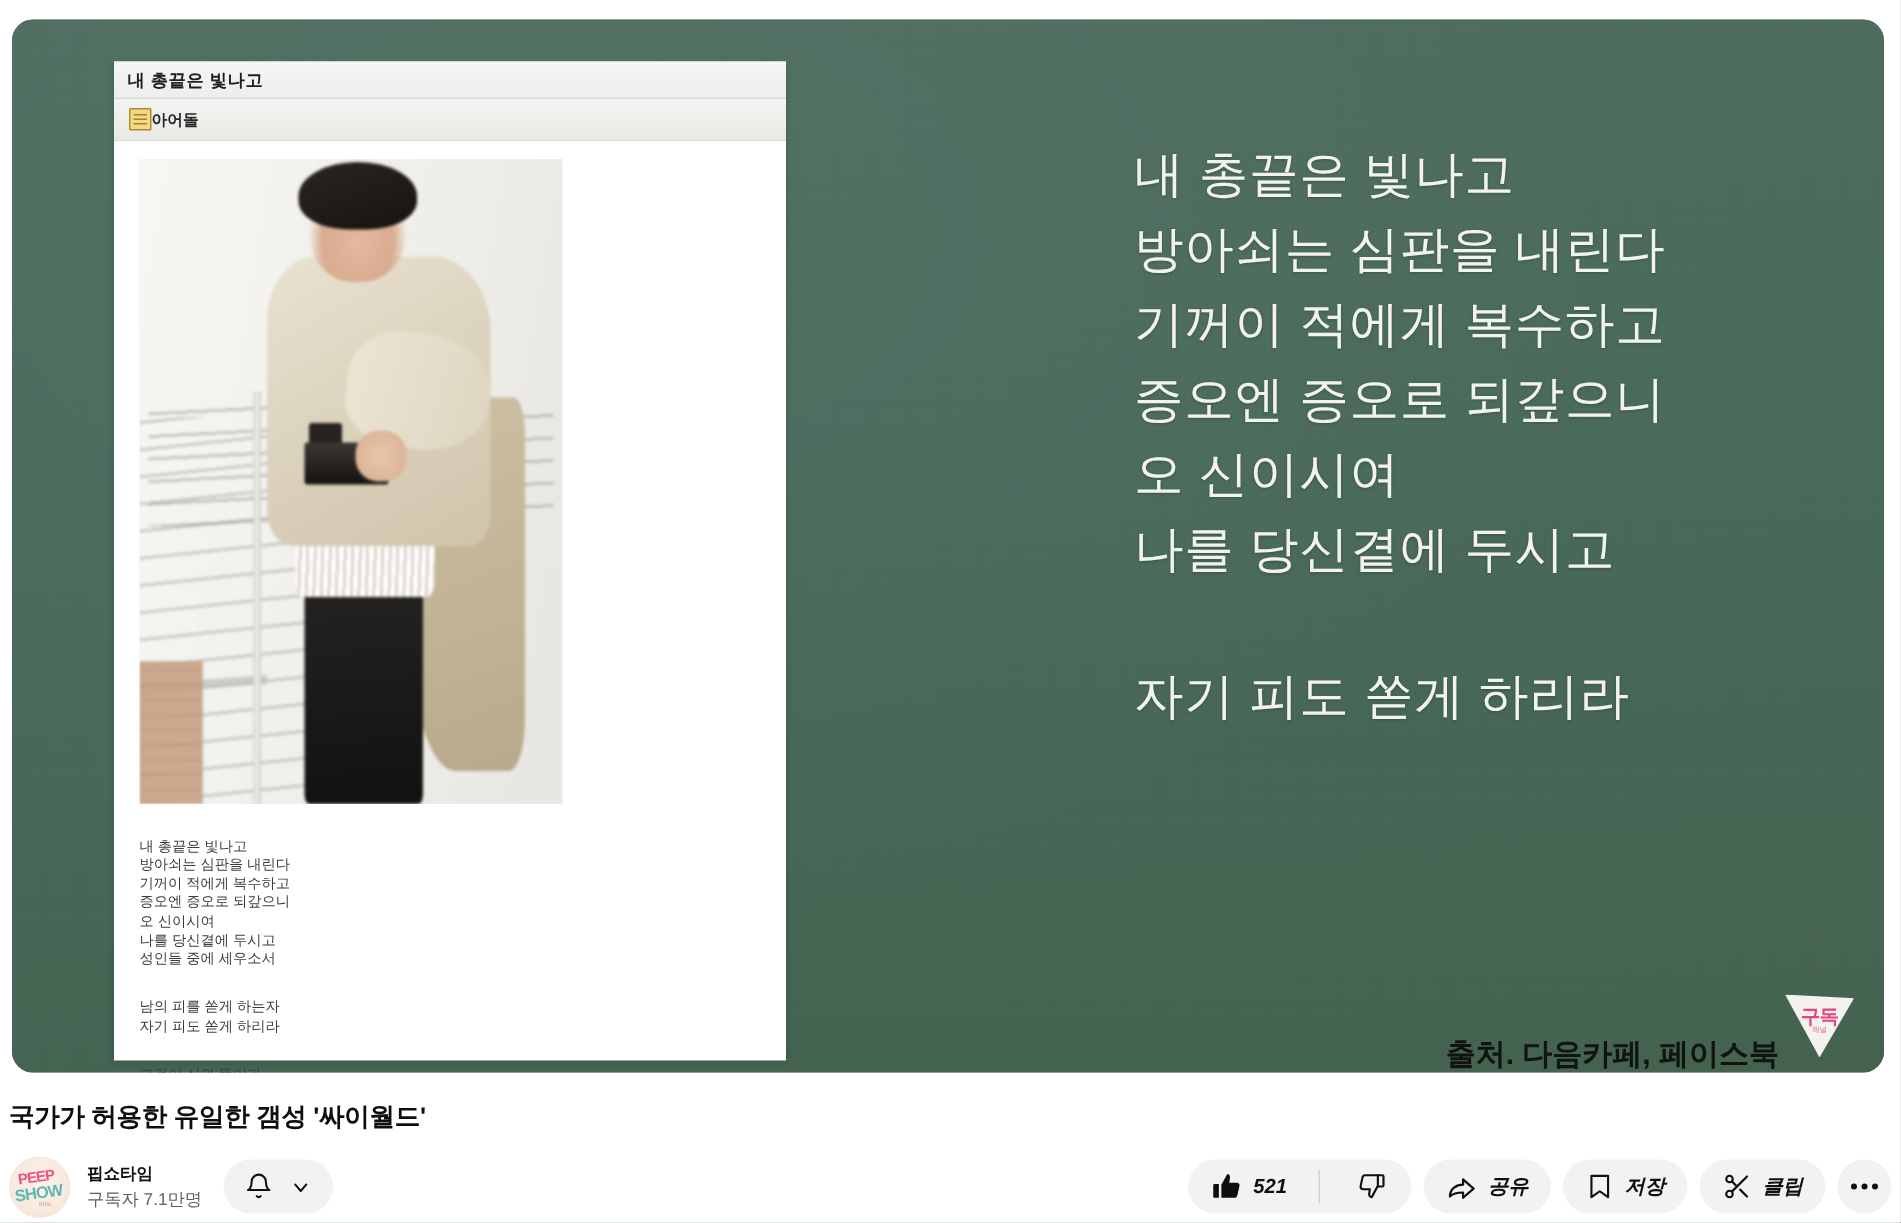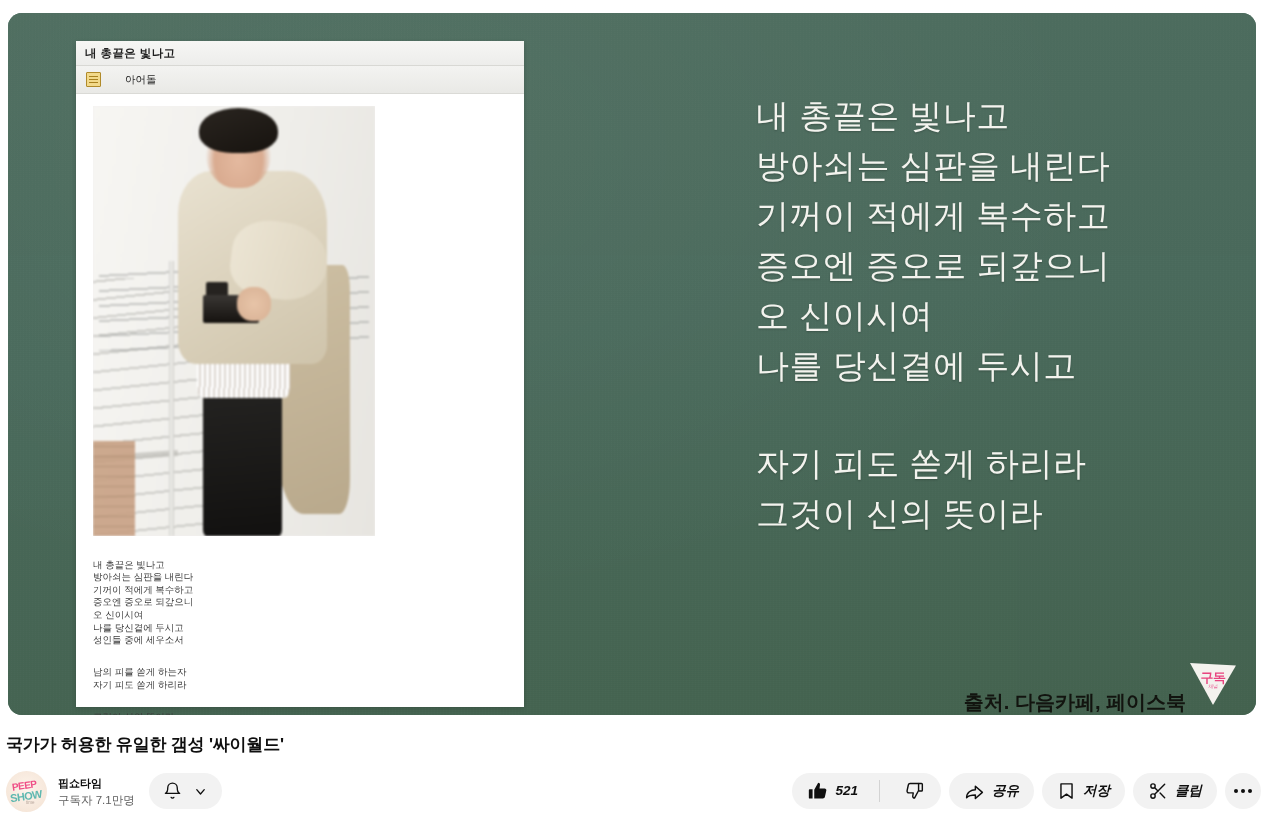--- a/index.html
+++ b/index.html
@@ -78,21 +78,22 @@
     white-space: nowrap;
   }
 
   .inner-subbar {
     height: 27px;
     background: linear-gradient(#f3f3f1, #e9e9e6);
     border-bottom: 1px solid #dadad6;
     display: flex;
     align-items: center;
     padding: 0 10px;
-    gap: 24px;
+    gap: 0;
+    font-weight: bold;
   }
   .list-icon {
     width: 13px;
     height: 13px;
     border: 1px solid #b08a2a;
     background: #f2d98a;
     border-radius: 1px;
     position: relative;
     flex: 0 0 auto;
   }
@@ -492,21 +493,20 @@
 
     <div class="lyrics">
       <div class="lyric-line">내 총끝은 빛나고</div>
       <div class="lyric-line">방아쇠는 심판을 내린다</div>
       <div class="lyric-line">기꺼이 적에게 복수하고</div>
       <div class="lyric-line">증오엔 증오로 되갚으니</div>
       <div class="lyric-line">오 신이시여</div>
       <div class="lyric-line">나를 당신곁에 두시고</div>
       <div class="lyric-gap"></div>
       <div class="lyric-line">자기 피도 쏟게 하리라</div>
-      <div class="lyric-line">그것이 신의 뜻이라</div>
     </div>
 
     <div class="source">출처. 다음카페, 페이스북</div>
 
     <div class="sub-badge">
       <div class="sub-badge-tri"></div>
       <div class="sub-badge-text">구독</div>
       <div class="sub-badge-sub">채널</div>
     </div>
   </div>

